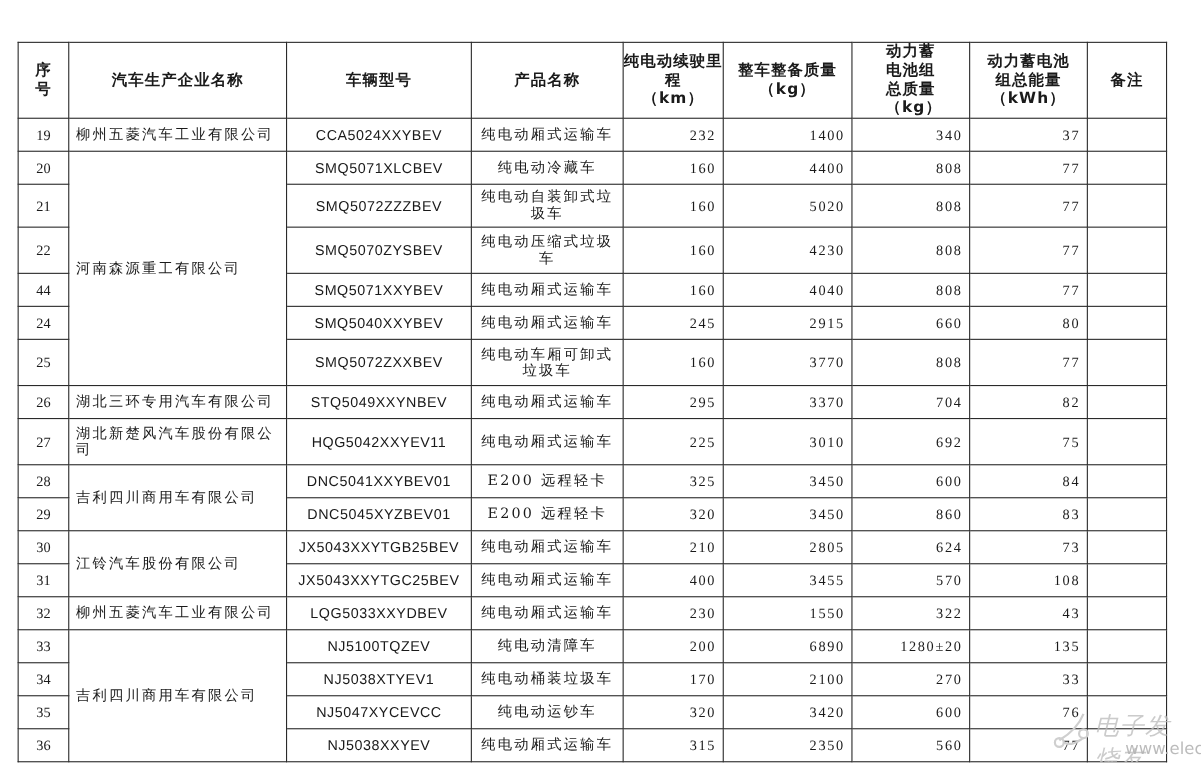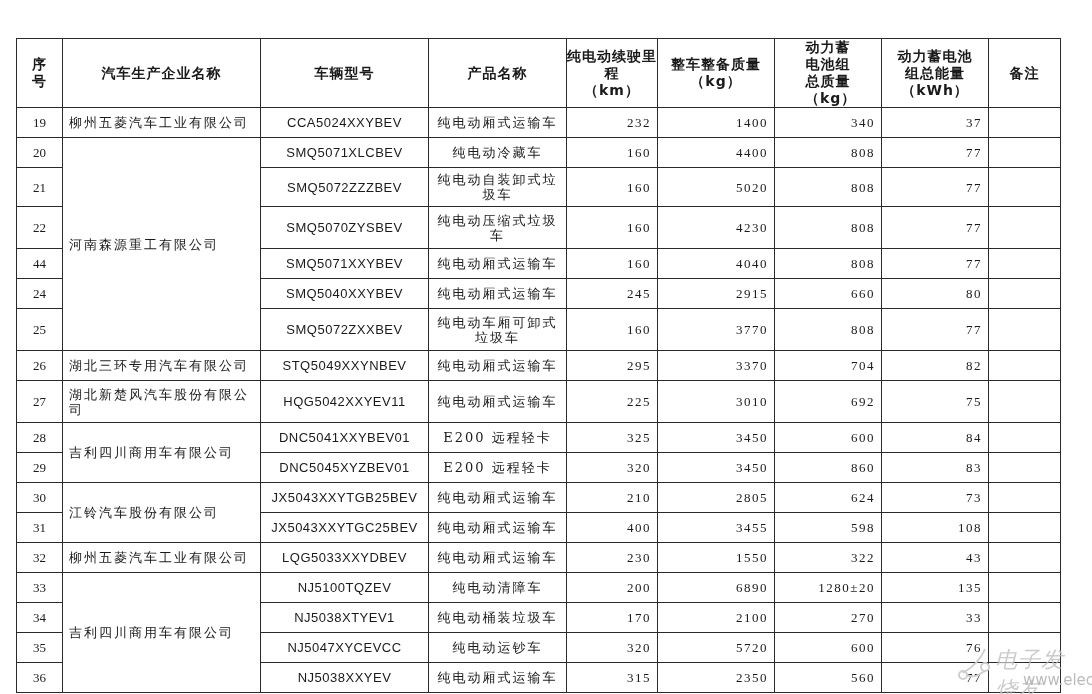--- a/index.html
+++ b/index.html
@@ -214,21 +214,21 @@
       <td class="num">73</td>
       <td class="note"></td>
     </tr>
 
     <tr style="height:30px">
       <td class="idx">31</td>
       <td class="model">JX5043XXYTGC25BEV</td>
       <td class="product">纯电动厢式运输车</td>
       <td class="num">400</td>
       <td class="num">3455</td>
-      <td class="num">598</td>
+      <td class="num">570</td>
       <td class="num">108</td>
       <td class="note"></td>
     </tr>
 
     <tr style="height:30px">
       <td class="idx">32</td>
       <td class="company">柳州五菱汽车工业有限公司</td>
       <td class="model">LQG5033XXYDBEV</td>
       <td class="product">纯电动厢式运输车</td>
       <td class="num">230</td>
@@ -259,21 +259,21 @@
       <td class="num">270</td>
       <td class="num">33</td>
       <td class="note"></td>
     </tr>
 
     <tr style="height:30px">
       <td class="idx">35</td>
       <td class="model">NJ5047XYCEVCC</td>
       <td class="product">纯电动运钞车</td>
       <td class="num">320</td>
-      <td class="num">5720</td>
+      <td class="num">3420</td>
       <td class="num">600</td>
       <td class="num">76</td>
       <td class="note"></td>
     </tr>
 
     <tr style="height:30px">
       <td class="idx">36</td>
       <td class="model">NJ5038XXYEV</td>
       <td class="product">纯电动厢式运输车</td>
       <td class="num">315</td>

